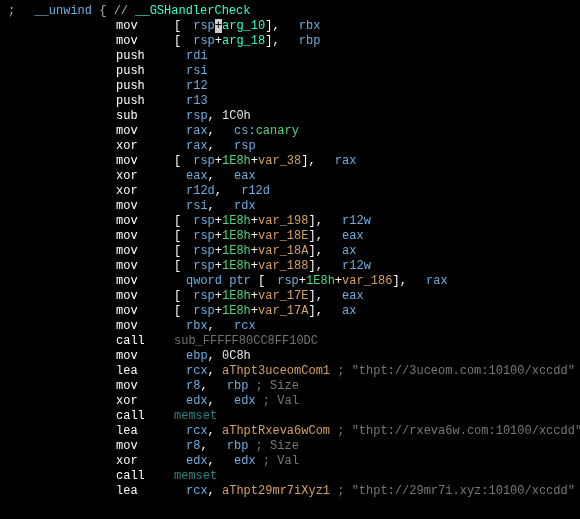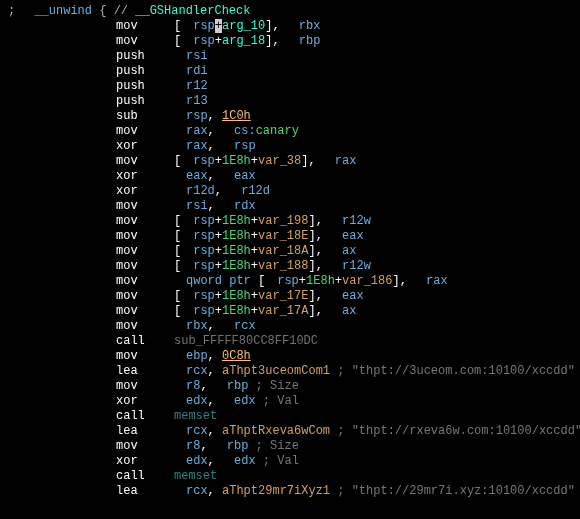--- a/index.html
+++ b/index.html
@@ -13,43 +13,43 @@
     width: 580px;
     box-sizing: border-box;
     overflow: hidden;
   }
   .line {
     white-space: pre;
   }
   .cmt { color: #b0b0b0; }    
   .mnem { color: #ffffff; }   
   .reg { color: #6caee0; margin-left: 12px; }    
-  .num { color: #fdba74; text-decoration: underline; }    
+  .num { color: #e5e5e5; }    
   .name { color: #308080; }   
   .label { color: #d4a060; }  
   .off { color: #4fd47a; }    
   .arg { color: #2fffd0; }    
   .str { color: #777; }     
   .sub { color: #737373; }    
   .glob { color: #4fd47a; }   
   .aName { color: #d4a060; }  
   .indent1 { display:inline-block; width: 108px; }
   .mncol { display:inline-block; width: 58px; vertical-align: top; }
   .cursor { background: #ccc; color:#000; }
   .semi { color: #777; }
 </style>
 </head>
 <body>
 
 <div id="code">
     <div class="line"><span class="cmt">; </span><span class="reg">__unwind</span><span class="cmt"> { </span><span class="cmt">// </span><span class="arg">__GSHandlerCheck</span></div>
     <div class="line"><span class="indent1"></span><span class="mnem mncol">mov</span><span class="mnem">[</span><span class="reg">rsp</span><span class="cursor">+</span><span class="arg">arg_10</span><span class="mnem">]</span><span class="mnem">, </span><span class="reg">rbx</span></div>
     <div class="line"><span class="indent1"></span><span class="mnem mncol">mov</span><span class="mnem">[</span><span class="reg">rsp</span><span class="mnem">+</span><span class="arg">arg_18</span><span class="mnem">]</span><span class="mnem">, </span><span class="reg">rbp</span></div>
+    <div class="line"><span class="indent1"></span><span class="mnem mncol">push</span><span class="reg">rdi</span></div>
     <div class="line"><span class="indent1"></span><span class="mnem mncol">push</span><span class="reg">rsi</span></div>
-    <div class="line"><span class="indent1"></span><span class="mnem mncol">push</span><span class="reg">rdi</span></div>
     <div class="line"><span class="indent1"></span><span class="mnem mncol">push</span><span class="reg">r12</span></div>
     <div class="line"><span class="indent1"></span><span class="mnem mncol">push</span><span class="reg">r13</span></div>
     <div class="line"><span class="indent1"></span><span class="mnem mncol">sub</span><span class="reg">rsp</span><span class="mnem">, </span><span class="num">1C0h</span></div>
     <div class="line"><span class="indent1"></span><span class="mnem mncol">mov</span><span class="reg">rax</span><span class="mnem">, </span><span class="reg">cs:</span><span class="glob">canary</span></div>
     <div class="line"><span class="indent1"></span><span class="mnem mncol">xor</span><span class="reg">rax</span><span class="mnem">, </span><span class="reg">rsp</span></div>
     <div class="line"><span class="indent1"></span><span class="mnem mncol">mov</span><span class="mnem">[</span><span class="reg">rsp</span><span class="mnem">+</span><span class="off">1E8h</span><span class="mnem">+</span><span class="label">var_38</span><span class="mnem">]</span><span class="mnem">, </span><span class="reg">rax</span></div>
     <div class="line"><span class="indent1"></span><span class="mnem mncol">xor</span><span class="reg">eax</span><span class="mnem">, </span><span class="reg">eax</span></div>
     <div class="line"><span class="indent1"></span><span class="mnem mncol">xor</span><span class="reg">r12d</span><span class="mnem">, </span><span class="reg">r12d</span></div>
     <div class="line"><span class="indent1"></span><span class="mnem mncol">mov</span><span class="reg">rsi</span><span class="mnem">, </span><span class="reg">rdx</span></div>
     <div class="line"><span class="indent1"></span><span class="mnem mncol">mov</span><span class="mnem">[</span><span class="reg">rsp</span><span class="mnem">+</span><span class="off">1E8h</span><span class="mnem">+</span><span class="label">var_198</span><span class="mnem">]</span><span class="mnem">, </span><span class="reg">r12w</span></div>

